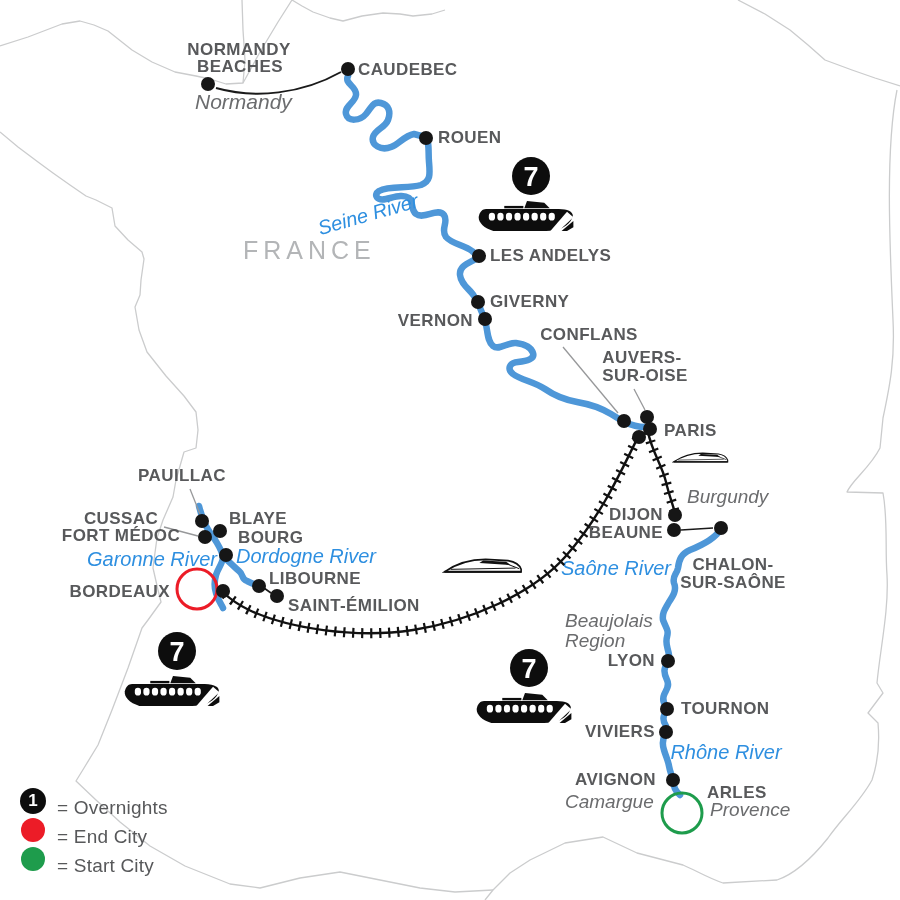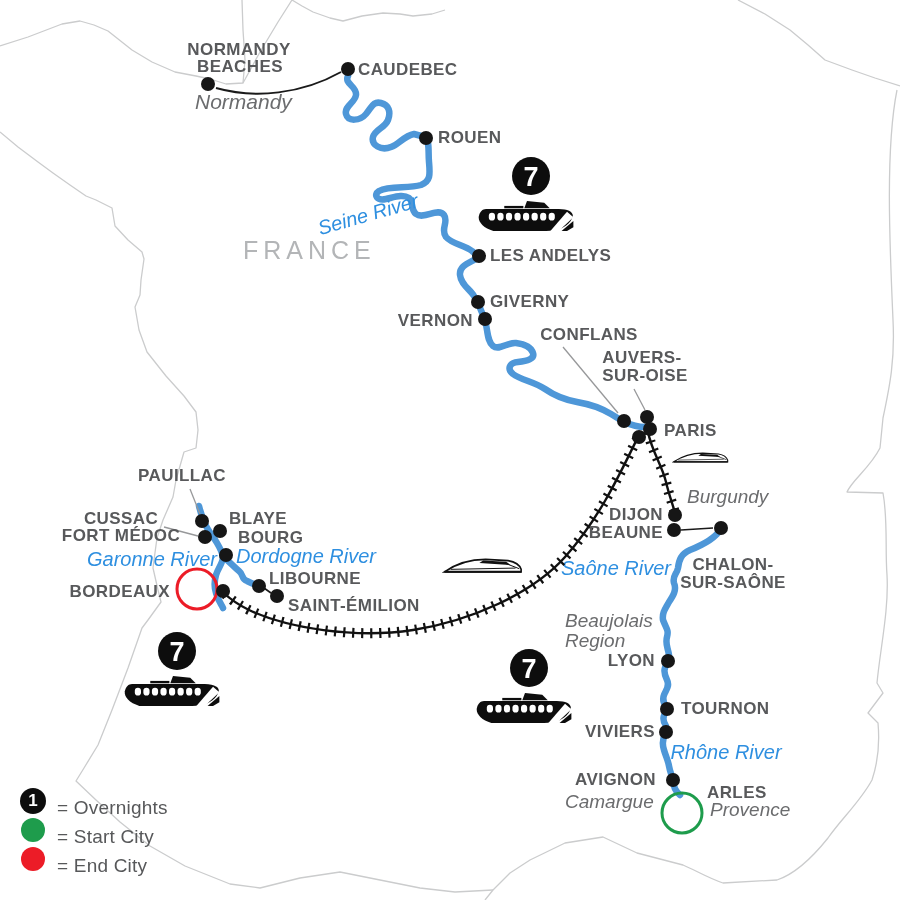--- a/index.html
+++ b/index.html
@@ -221,21 +221,21 @@
     </svg>
 
   <div class="legend">
     <div class="legend-row">
       <span class="badge-1">
           <span>1</span>
         </span>
       <span class="legend-text">=  Overnights</span>
     </div>
     <div class="legend-row">
+      <span class="dot-red" id="legend-end-dot" style="background: rgb(236, 28, 39);"></span>
+      <span class="legend-text">=  End City</span>
+    </div>
+    <div class="legend-row">
       <span class="dot-green" id="legend-start-dot" style="background: rgb(30, 156, 76);"></span>
       <span class="legend-text">=  Start City</span>
-    </div>
-    <div class="legend-row">
-      <span class="dot-red" id="legend-end-dot" style="background: rgb(236, 28, 39);"></span>
-      <span class="legend-text">=  End City</span>
     </div>
   </div>
 </div>
 
 </body></html>

